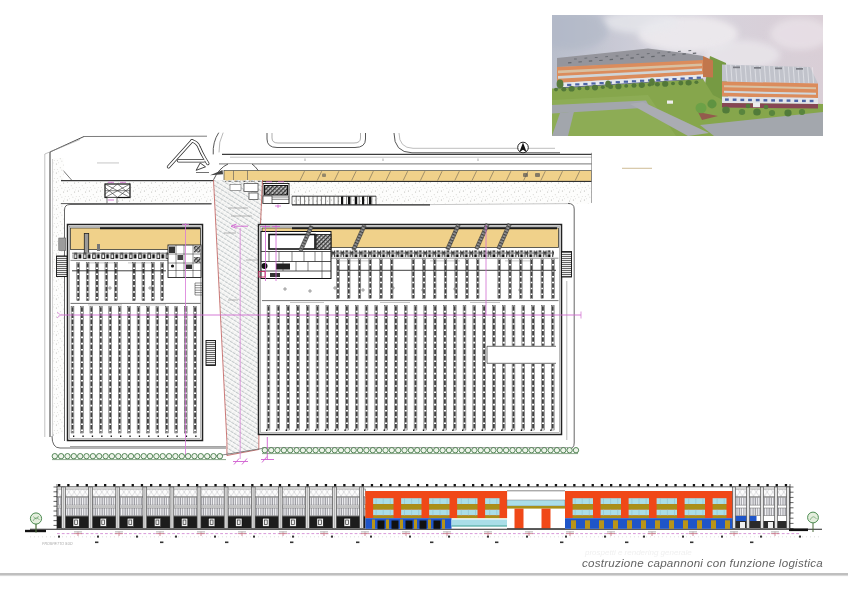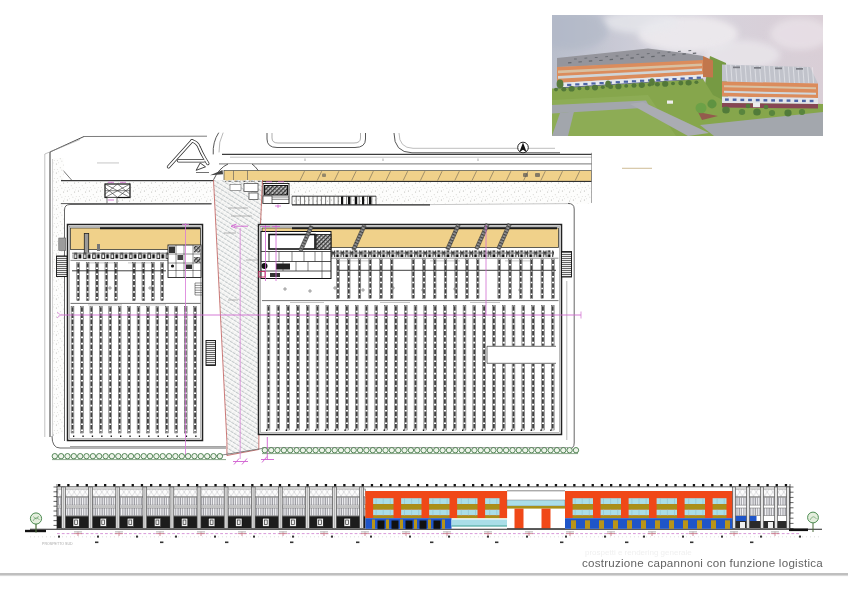--- a/index.html
+++ b/index.html
@@ -1,16 +1,16 @@
 <!DOCTYPE html>
 <html><head>
 <meta charset="utf-8">
 <style>
 html,body{margin:0;padding:0;background:#ffffff;font-family:"Liberation Sans",sans-serif;}
-#sheet{position:relative;width:848px;height:599px;overflow:hidden;background:#fff;}
+#sheet{position:relative;width:848px;height:599px;overflow:hidden;background:#fff;font-style:italic;}
 </style>
 </head>
 <body>
 <div id="sheet">
 <svg width="848" height="599" viewBox="0 0 848 599">
 <defs>
 <linearGradient id="sky" x1="0" y1="0" x2="1" y2="0">
 <stop offset="0" stop-color="#b4bbc9"></stop>
           <stop offset="0.45" stop-color="#d6d4de"></stop>
           <stop offset="1" stop-color="#d9cdd5"></stop>

